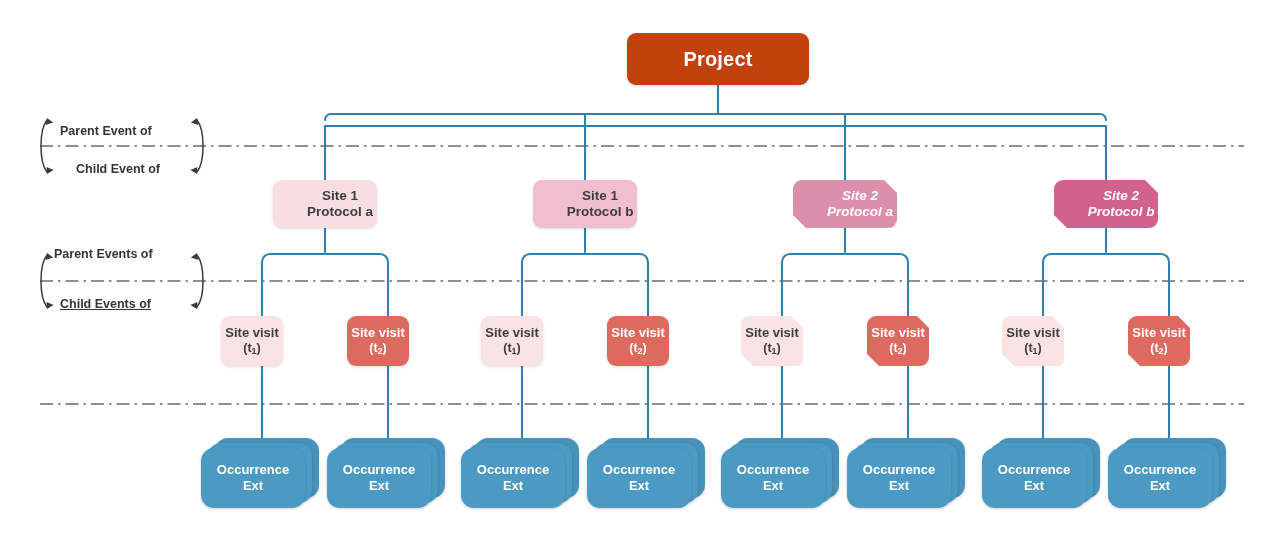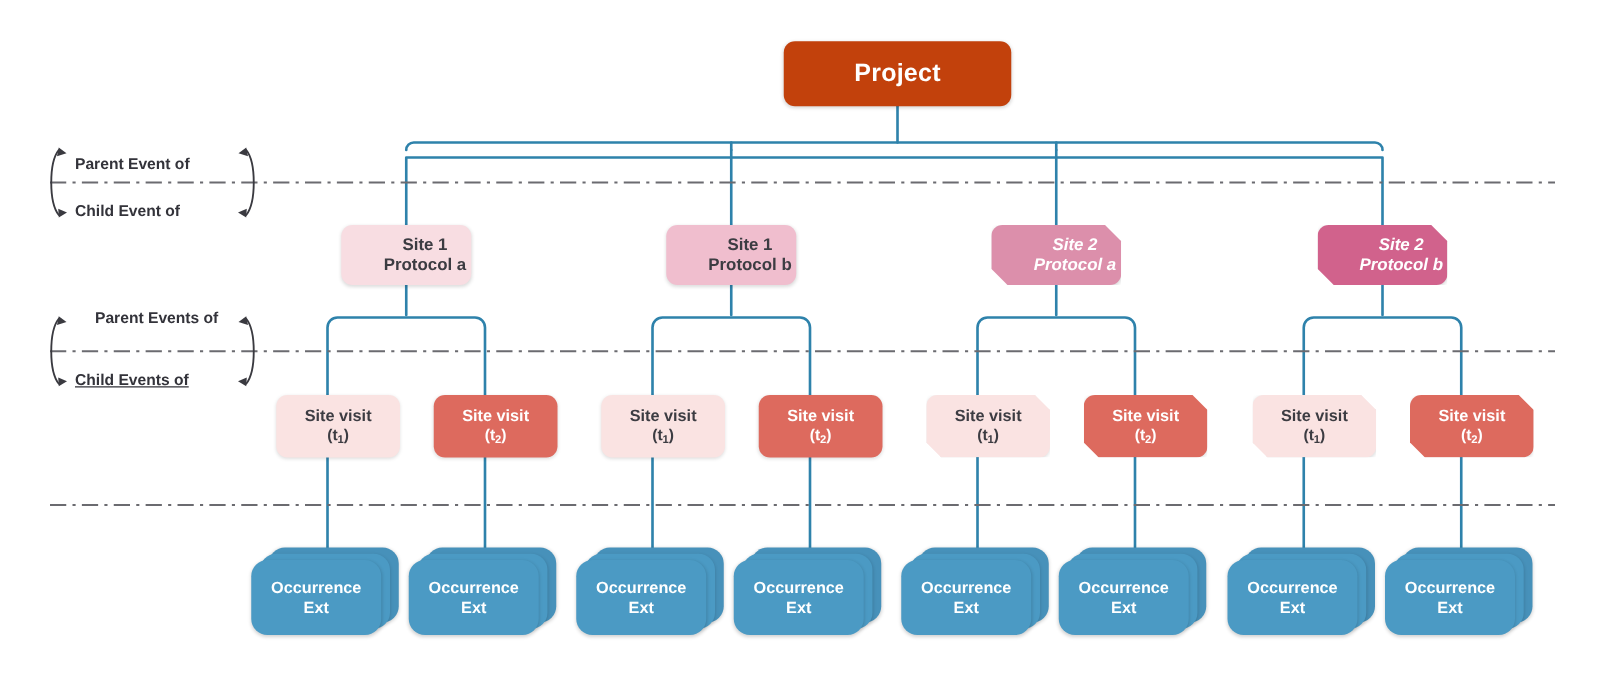--- a/index.html
+++ b/index.html
@@ -35,21 +35,21 @@
   }
   .proto.r{border-radius:9px;}
   .proto.c{border-radius:9px;clip-path:polygon(0 0,calc(100% - 13px) 0,100% 13px,100% 100%,13px 100%,0 calc(100% - 13px));font-style:italic;}
   .pink1{background:#f8dde2;color:#3c3c42;}
   .pink2{background:#f0bece;color:#3c3c42;}
   .pink3{background:#dc8fab;color:#ffffff;}
   .pink4{background:#d1628c;color:#ffffff;}
 
   
   .visit{
-    width:99px;height:50px;font-size:13px;font-weight:bold;
+    width:62px;height:50px;font-size:13px;font-weight:bold;
     box-shadow:0 1px 3px rgba(0,0,0,.13);
   }
   .visit.r{border-radius:9px;}
   .visit.c{border-radius:9px;clip-path:polygon(0 0,calc(100% - 12px) 0,100% 12px,100% 100%,12px 100%,0 calc(100% - 12px));}
   .vlight{background:#fae3e2;color:#3c3c42;}
   .vdark{background:#dd6a5e;color:#ffffff;}
   .sub{font-size:12.5px;}
   .sub sub{font-size:9px;vertical-align:baseline;position:relative;top:2px;}
 
   
@@ -128,22 +128,22 @@
     </g>
     <g fill="#3a3a40" stroke="none">
       <path d="M47,253 l6.2,4.6 -7.6,2.4 z"></path>
       <path d="M47,309 l6.6,-4.0 -7.0,-3.0 z"></path>
       <path d="M197,253 l-6.2,4.6 7.6,2.4 z"></path>
       <path d="M197,309 l-6.6,-4.0 7.0,-3.0 z"></path>
     </g>
   </svg>
 
   <div class="annot" style="left:60px;top:112px;margin-top:12px;">Parent Event of</div>
-  <div class="annot" style="left:60px;top:162px;">Child Event of</div>
-  <div class="annot" style="left:66px;top:247px;padding-left:10px;">Parent Events of</div>
+  <div class="annot" style="left:76px;top:162px;">Child Event of</div>
+  <div class="annot" style="left:44px;top:247px;padding-left:10px;">Parent Events of</div>
   <div class="annot" style="left:60px;top:297px;text-decoration:underline;">Child Events of</div>
 
   <div class="node project" style="left:627px;top:33px;">
     <span class="ln">Project</span>
   </div>
 
   <div class="node proto r pink1" style="left:273px;top:180px;">
     <span class="ln">Site 1</span>
     <span class="ln">Protocol a</span>
   </div>

